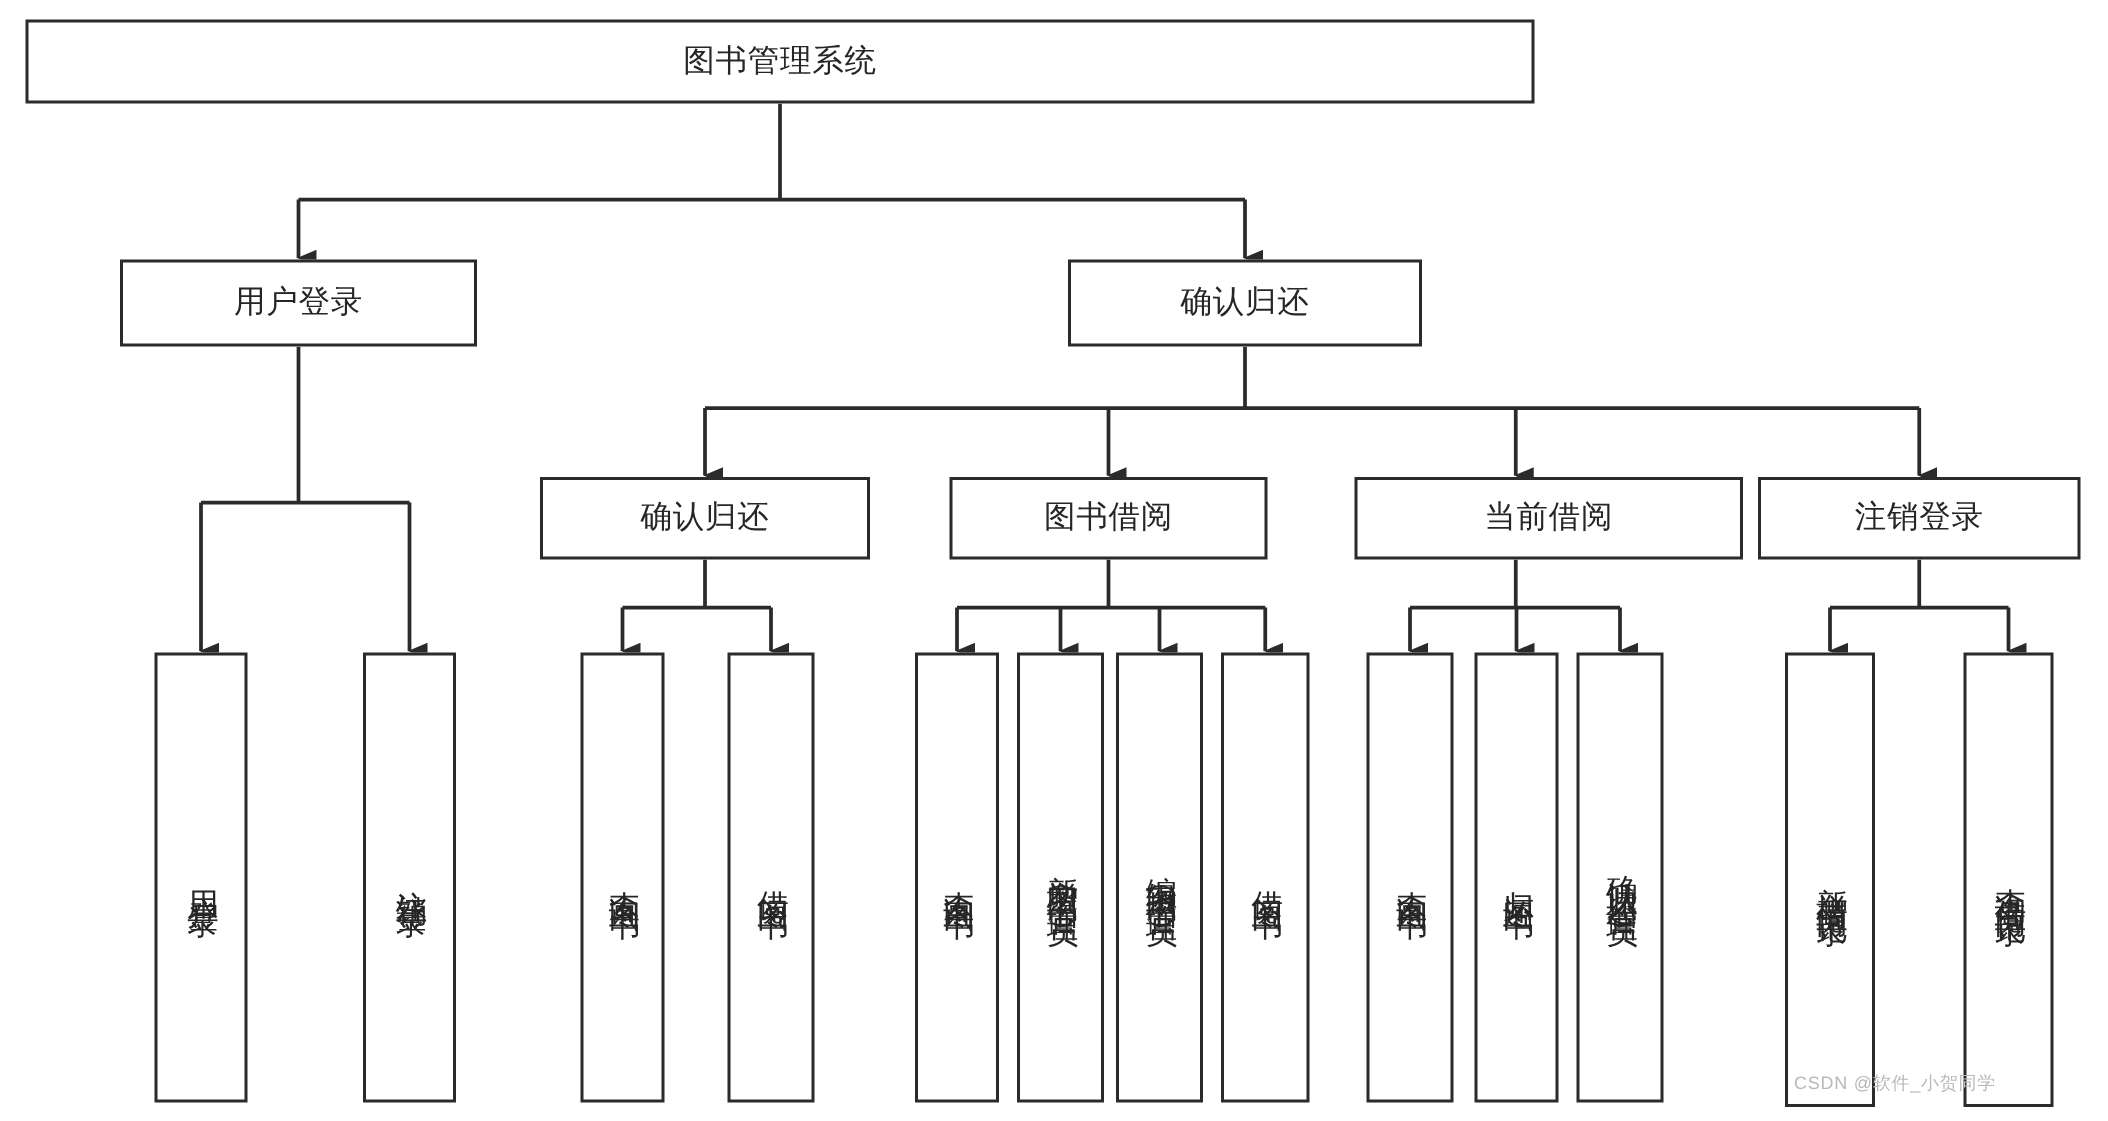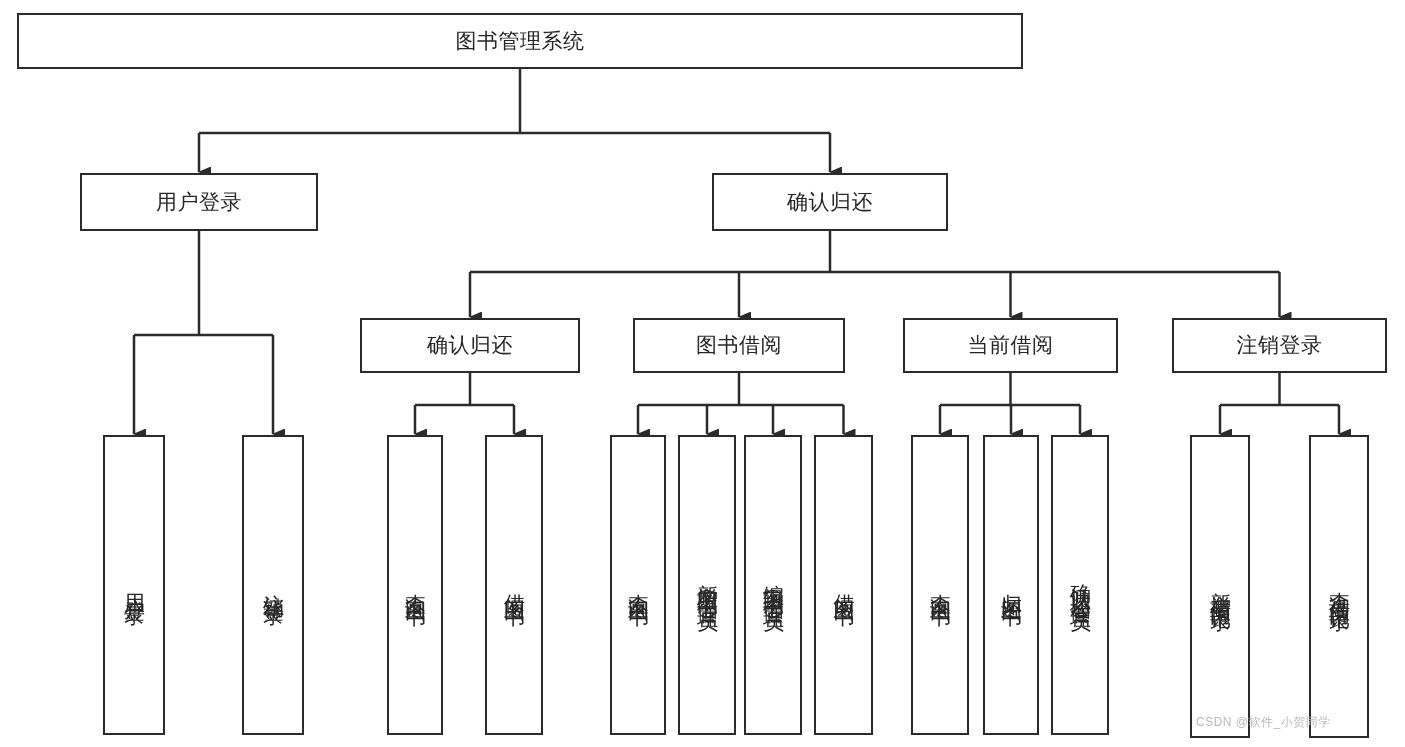--- a/index.html
+++ b/index.html
@@ -117,21 +117,21 @@
       </div>
       <div class="node-box" style="left: 712px; top: 173px; width: 236px; height: 58px;">
         <span class="node-label">确认归还</span>
       </div>
       <div class="node-box" style="left: 360px; top: 318px; width: 220px; height: 55px;">
         <span class="node-label">确认归还</span>
       </div>
       <div class="node-box" style="left: 633px; top: 318px; width: 212px; height: 55px; align-items: center;">
         <span class="node-label">图书借阅</span>
       </div>
-      <div class="node-box" style="left: 903px; top: 318px; width: 215px; height: 55px;">
+      <div class="node-box" style="left: 903px; top: 318px; width: 259px; height: 55px;">
         <span class="node-label">当前借阅</span>
       </div>
       <div class="node-box" style="left: 1172px; top: 318px; width: 215px; height: 55px;">
         <span class="node-label">注销登录</span>
       </div>
       <div class="node-box vertical" style="left: 103px; top: 435px; width: 62px; height: 300px;">
         <span class="node-label">用户登录</span>
       </div>
       <div class="node-box vertical" style="left: 242px; top: 435px; width: 62px; height: 300px;">
         <span class="node-label">注销登录</span>

